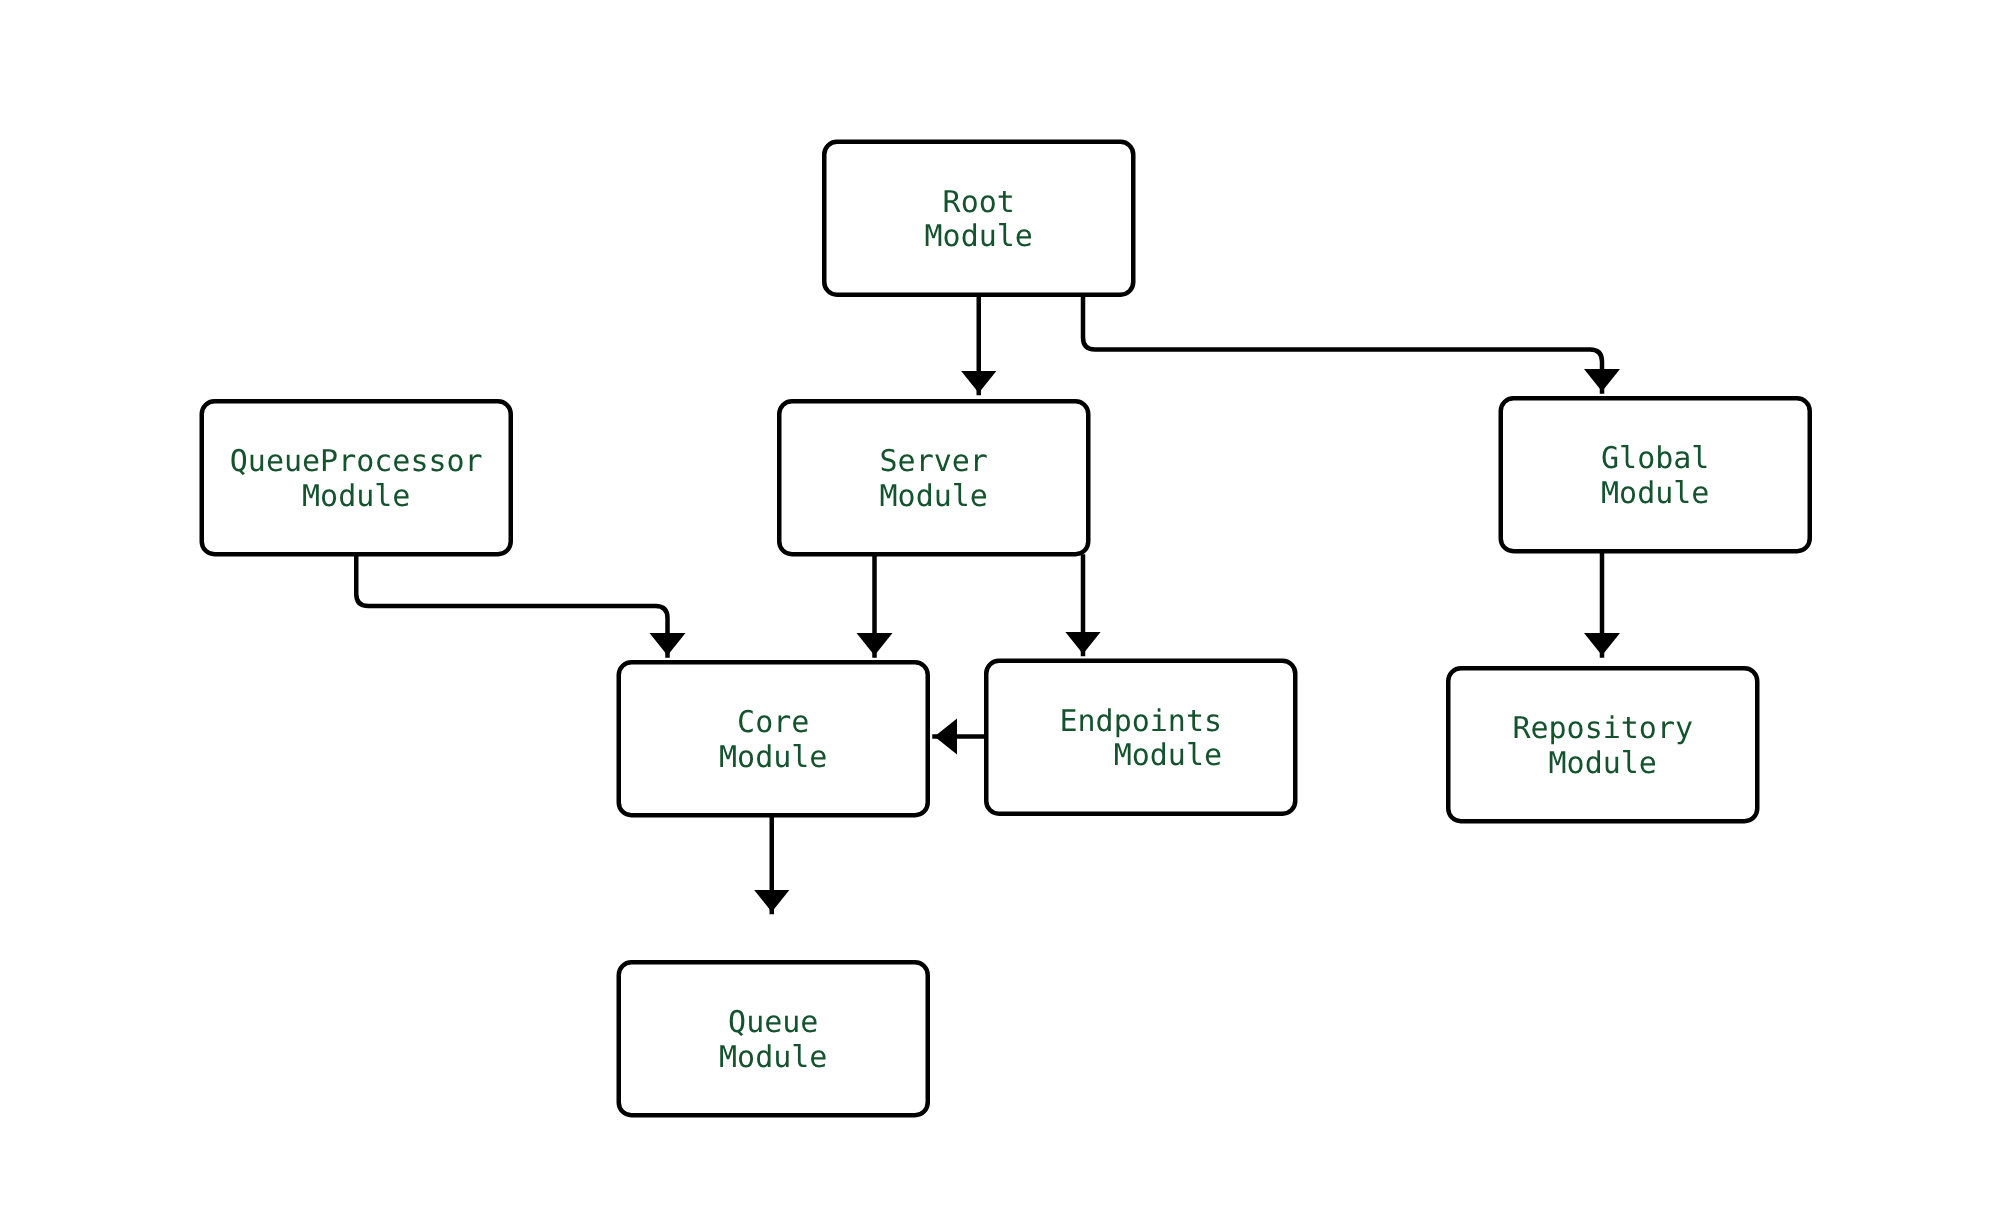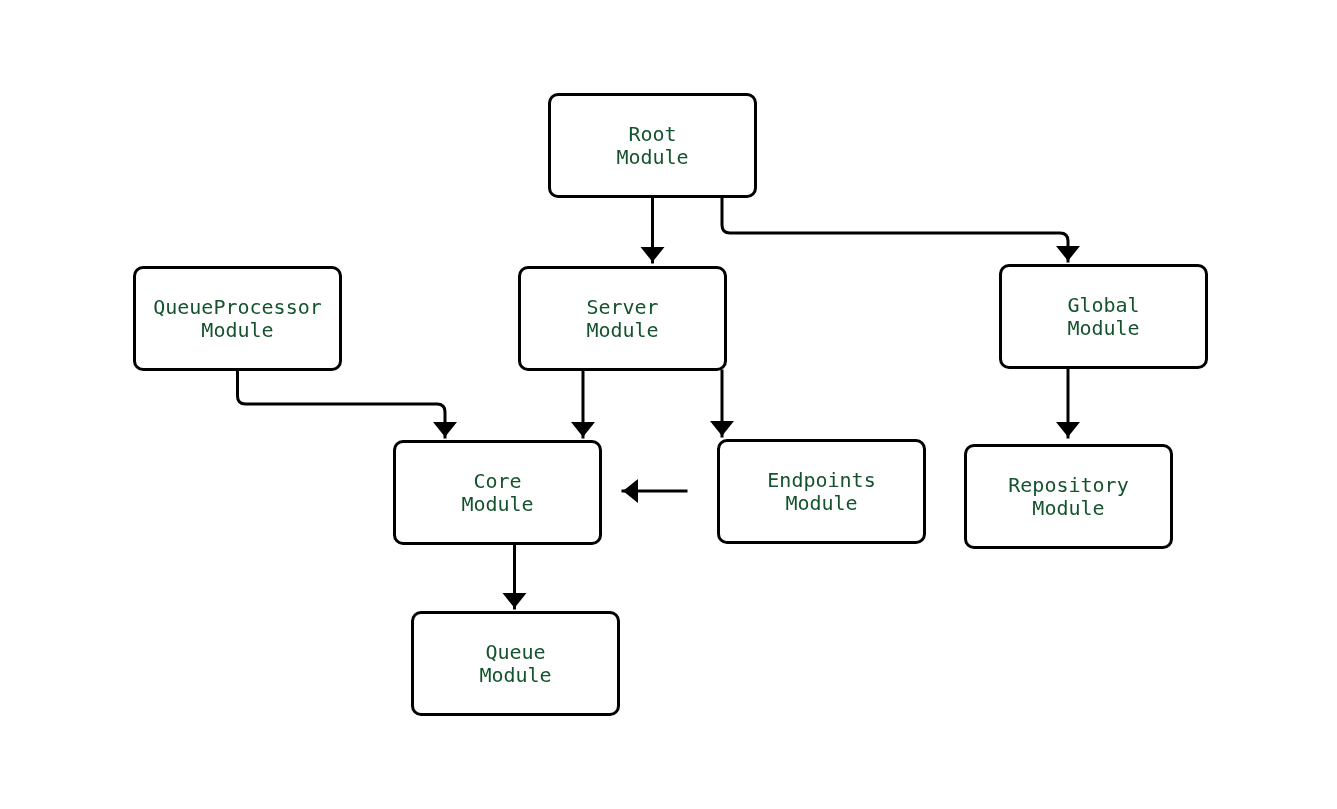--- a/index.html
+++ b/index.html
@@ -46,24 +46,24 @@
     font-size: 20px;
     line-height: 23px;
     color: #14532d;
     white-space: pre-line;
   }
   
   #node-root          { left: 548px;  top: 93px;  }
   #node-queueprocessor{ left: 133px;  top: 266px; }
   #node-server        { left: 518px;  top: 266px; }
   #node-global        { left: 963px;  top: 264px; margin-left: 36px; }
-  #node-core          { left: 393px;  top: 440px; }
-  #node-endpoints     { left: 717px;  top: 439px; }
+  #node-core          { left: 411px;  top: 440px; }
+  #node-endpoints     { left: 656px;  top: 439px; text-align: right; }
   #node-repository    { left: 964px;  top: 444px; }
-  #node-queue         { left: 411px;  top: 611px; align-items: center; }
+  #node-queue         { left: 411px;  top: 640px; align-items: center; }
 </style>
 </head>
 <body>
 
 <div id="canvas">
 
   <svg id="edge-layer" viewBox="0 0 1337 809" xmlns="http://www.w3.org/2000/svg">
     <defs>
       <marker id="arrowhead" markerUnits="userSpaceOnUse" markerWidth="16" markerHeight="26" refX="15" refY="13" orient="auto">
         <path d="M0,1 L15,13 L0,25 Z" fill="#000000"></path>

